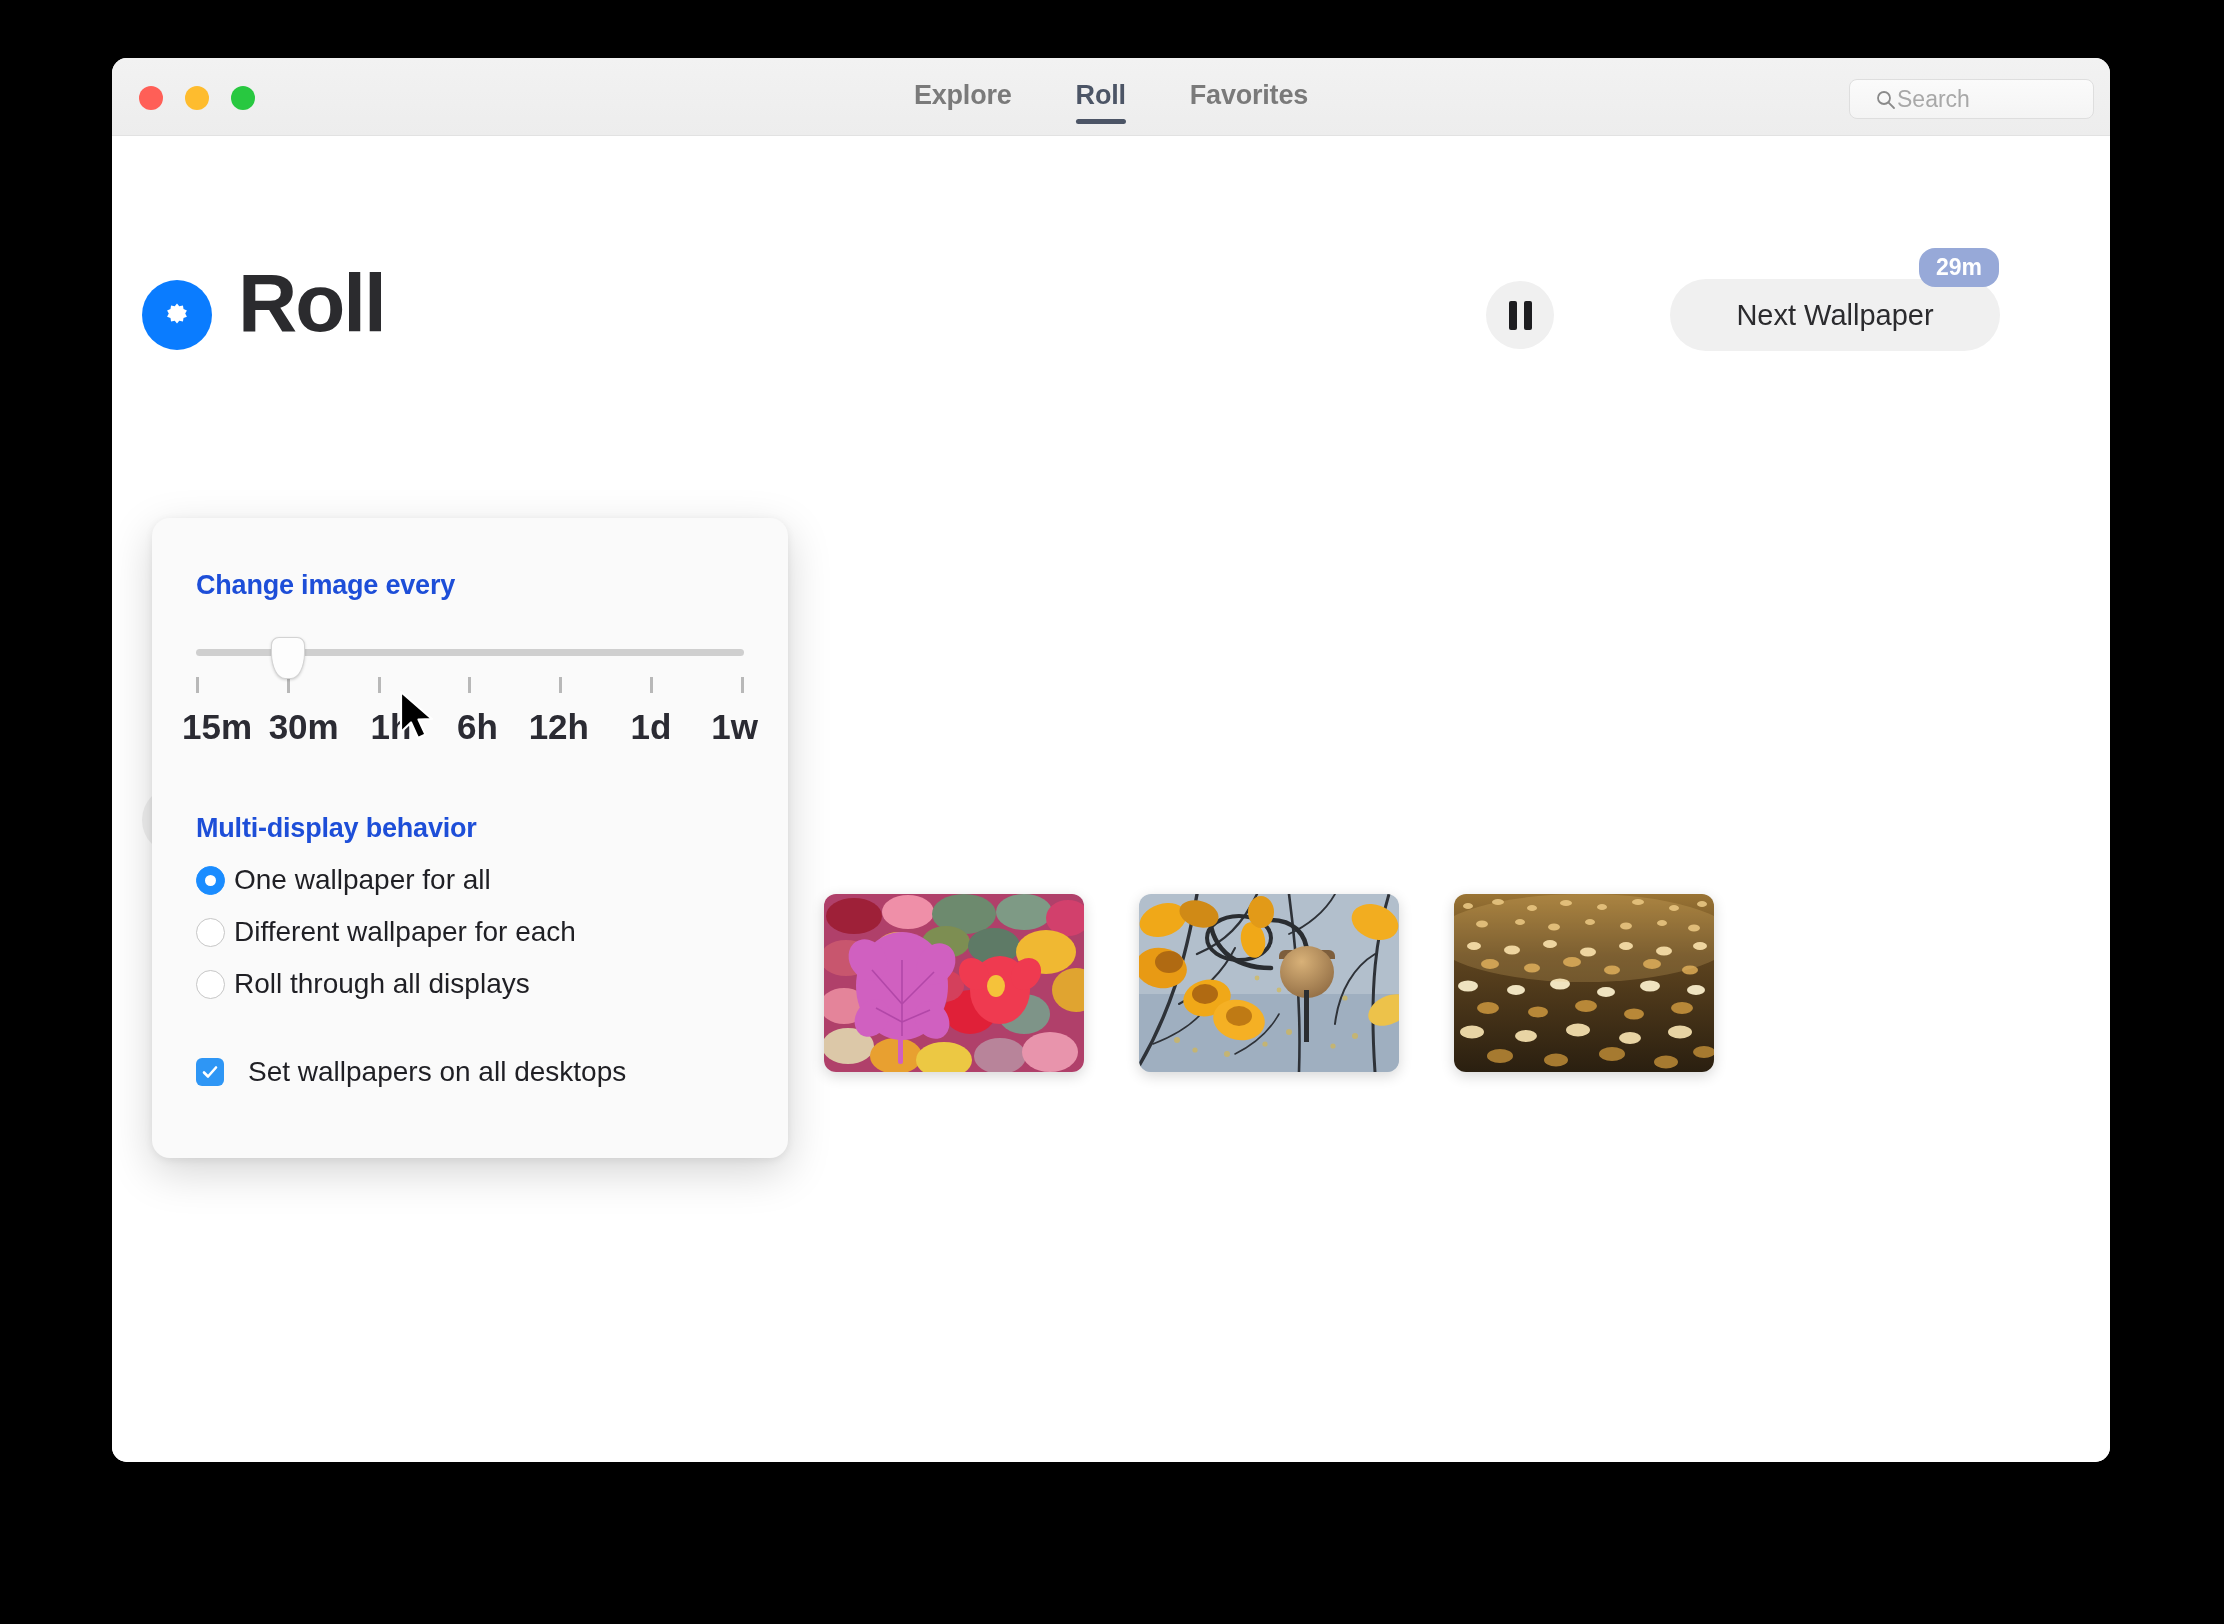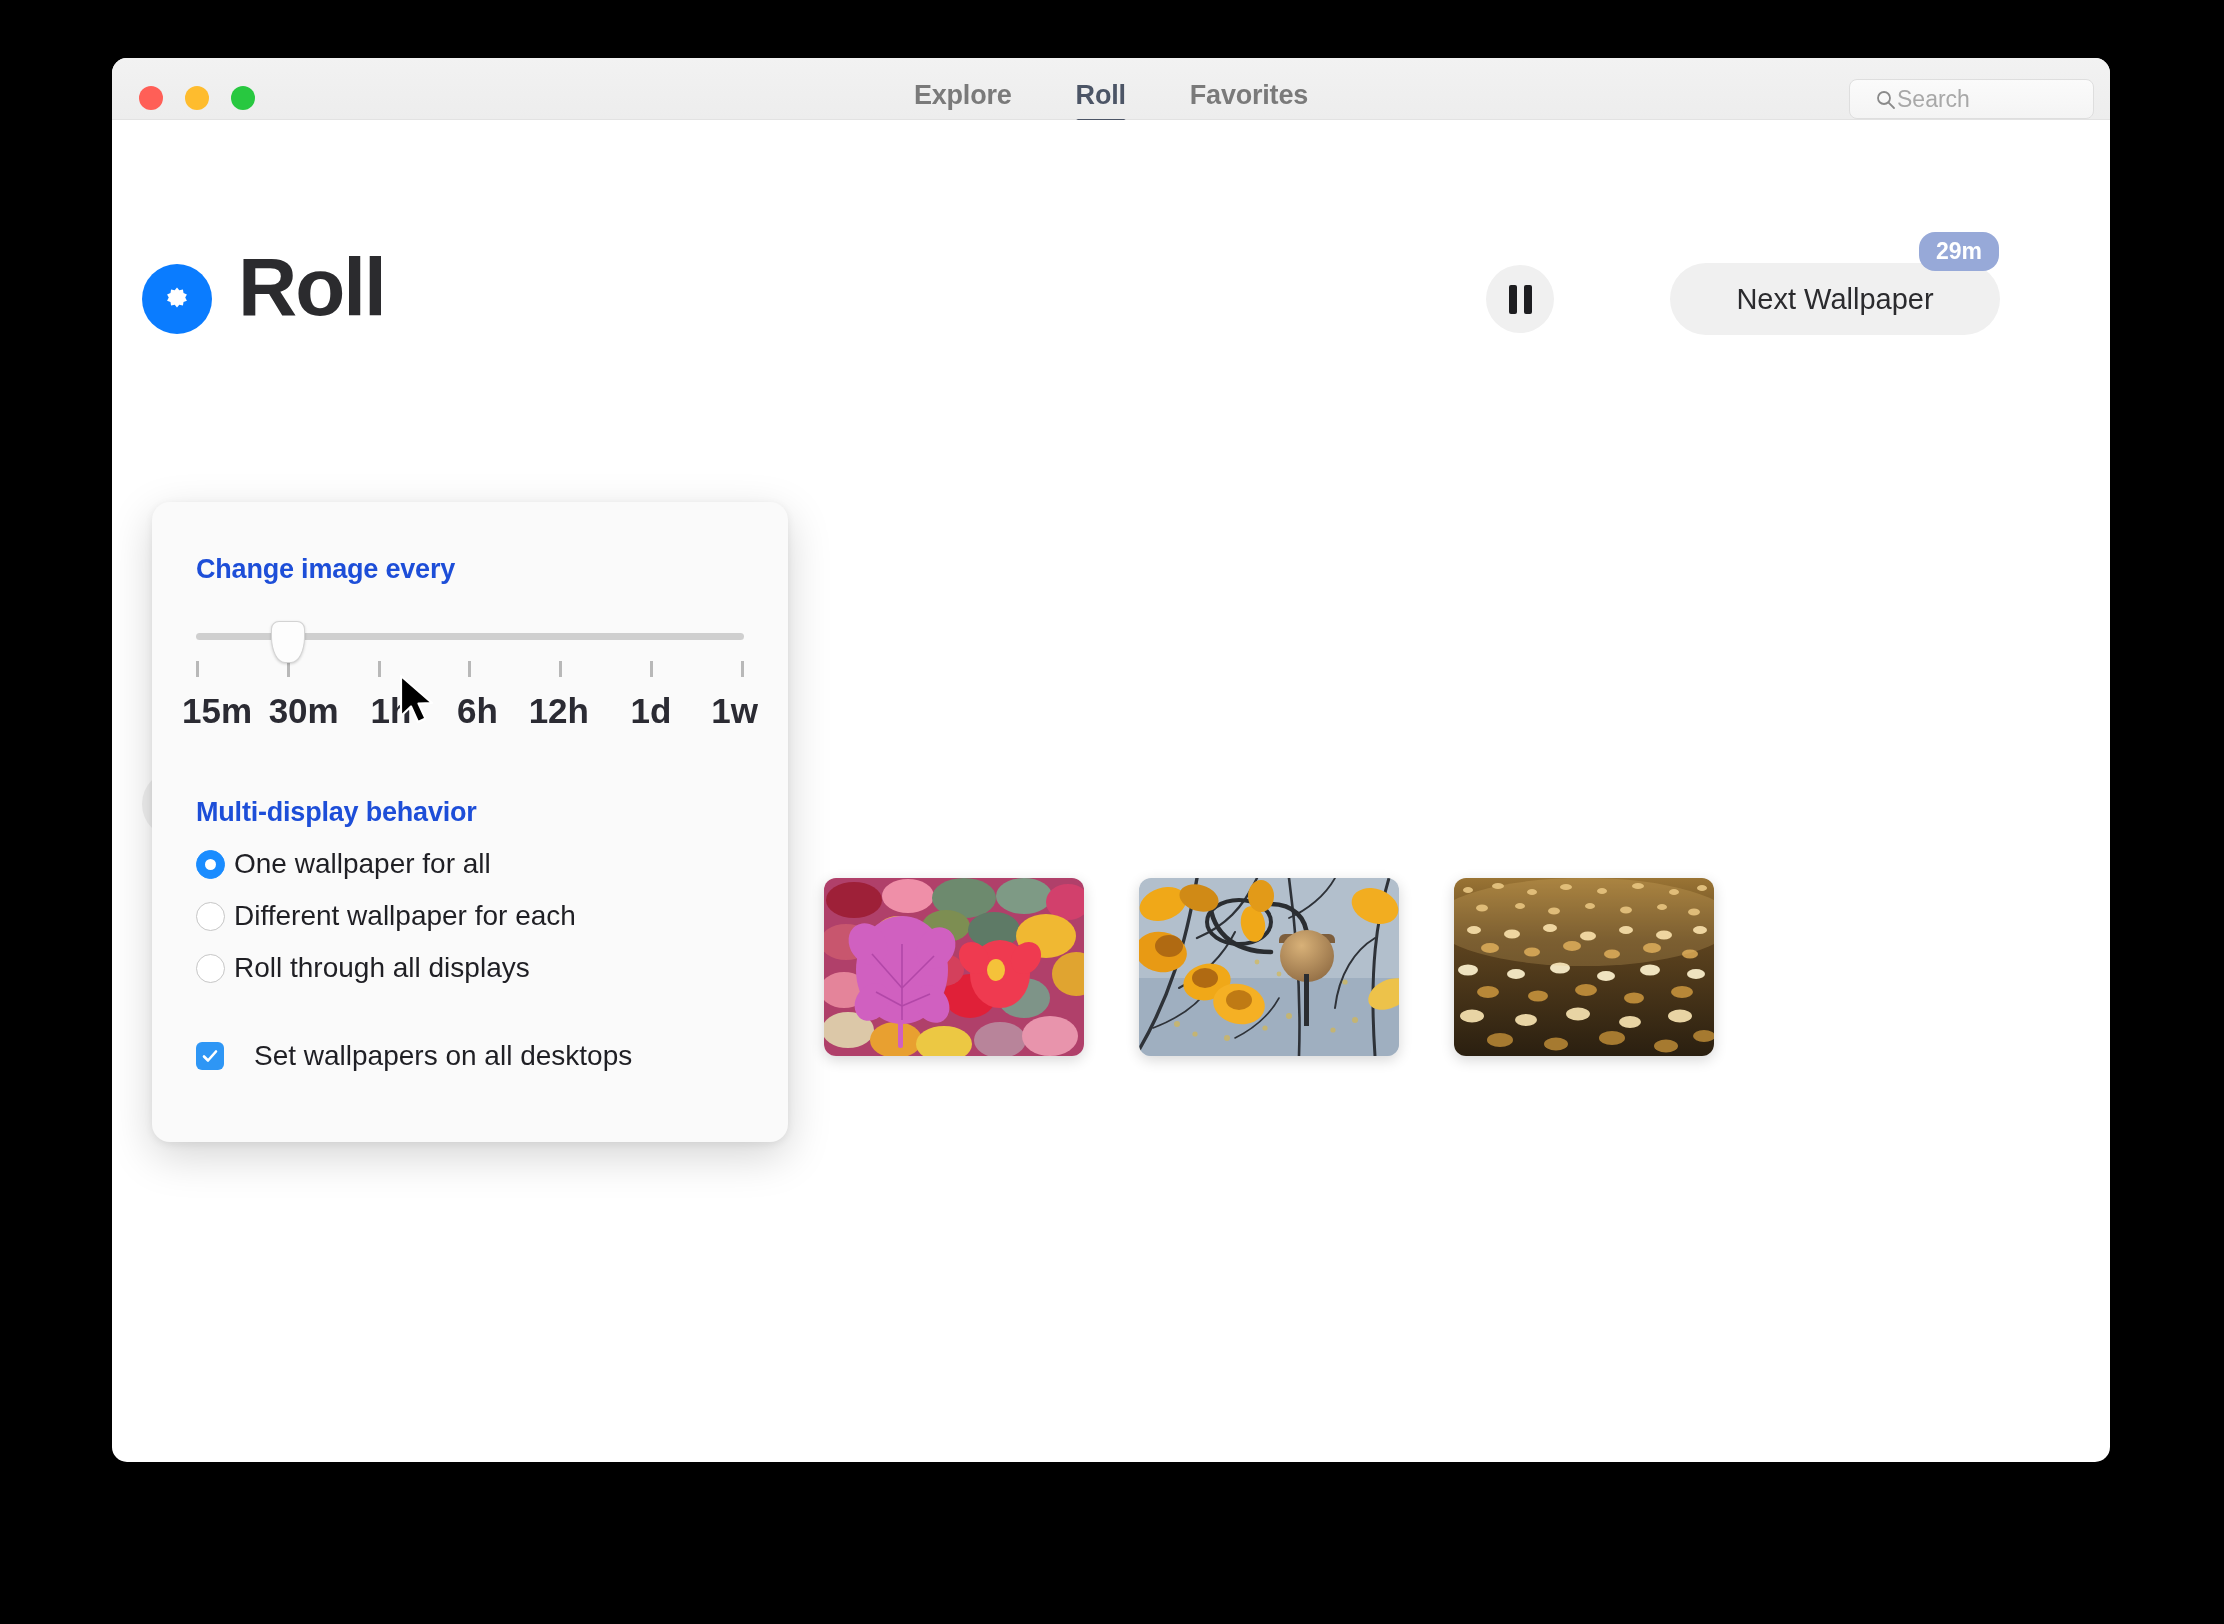--- a/index.html
+++ b/index.html
@@ -16,21 +16,21 @@
     left: 112px; top: 58px;
     width: 1998px; height: 1404px;
     background: #ffffff;
     border-radius: 15px;
     overflow: hidden;
   }
 
   
   .titlebar {
     position: relative;
-    height: 62px;
+    height: 78px;
     background: linear-gradient(#f2f2f2, #ededed);
     border-bottom: 1px solid #e2e2e2;
     text-align: center;
   }
   .traffic {
     position: absolute; left: 27px; top: 28px;
     display: flex; gap: 22px;
   }
   .light { width: 24px; height: 24px; border-radius: 50%; }
   .light.red    { background: #ff5f57; }
@@ -195,21 +195,21 @@
     display: flex; align-items: center; justify-content: center;
   }
   .radio.on { background: #1a8cff; border-color: #1a8cff; }
   .radio.on::after {
     content: ""; width: 11px; height: 11px;
     border-radius: 50%; background: #fff;
   }
   .radio-label { font-size: 28px; color: #1f1f24; }
 
   .check-row {
-    display: flex; align-items: center; gap: 30px;
+    display: flex; align-items: center; gap: 24px;
     margin-top: 22px;
   }
   .checkbox {
     width: 28px; height: 28px; border-radius: 6px;
     background: #2e96f5; flex: none;
     display: flex; align-items: center; justify-content: center;
   }
 
   
   .cursor { position: absolute; left: 286px; top: 554px; z-index: 50; }

